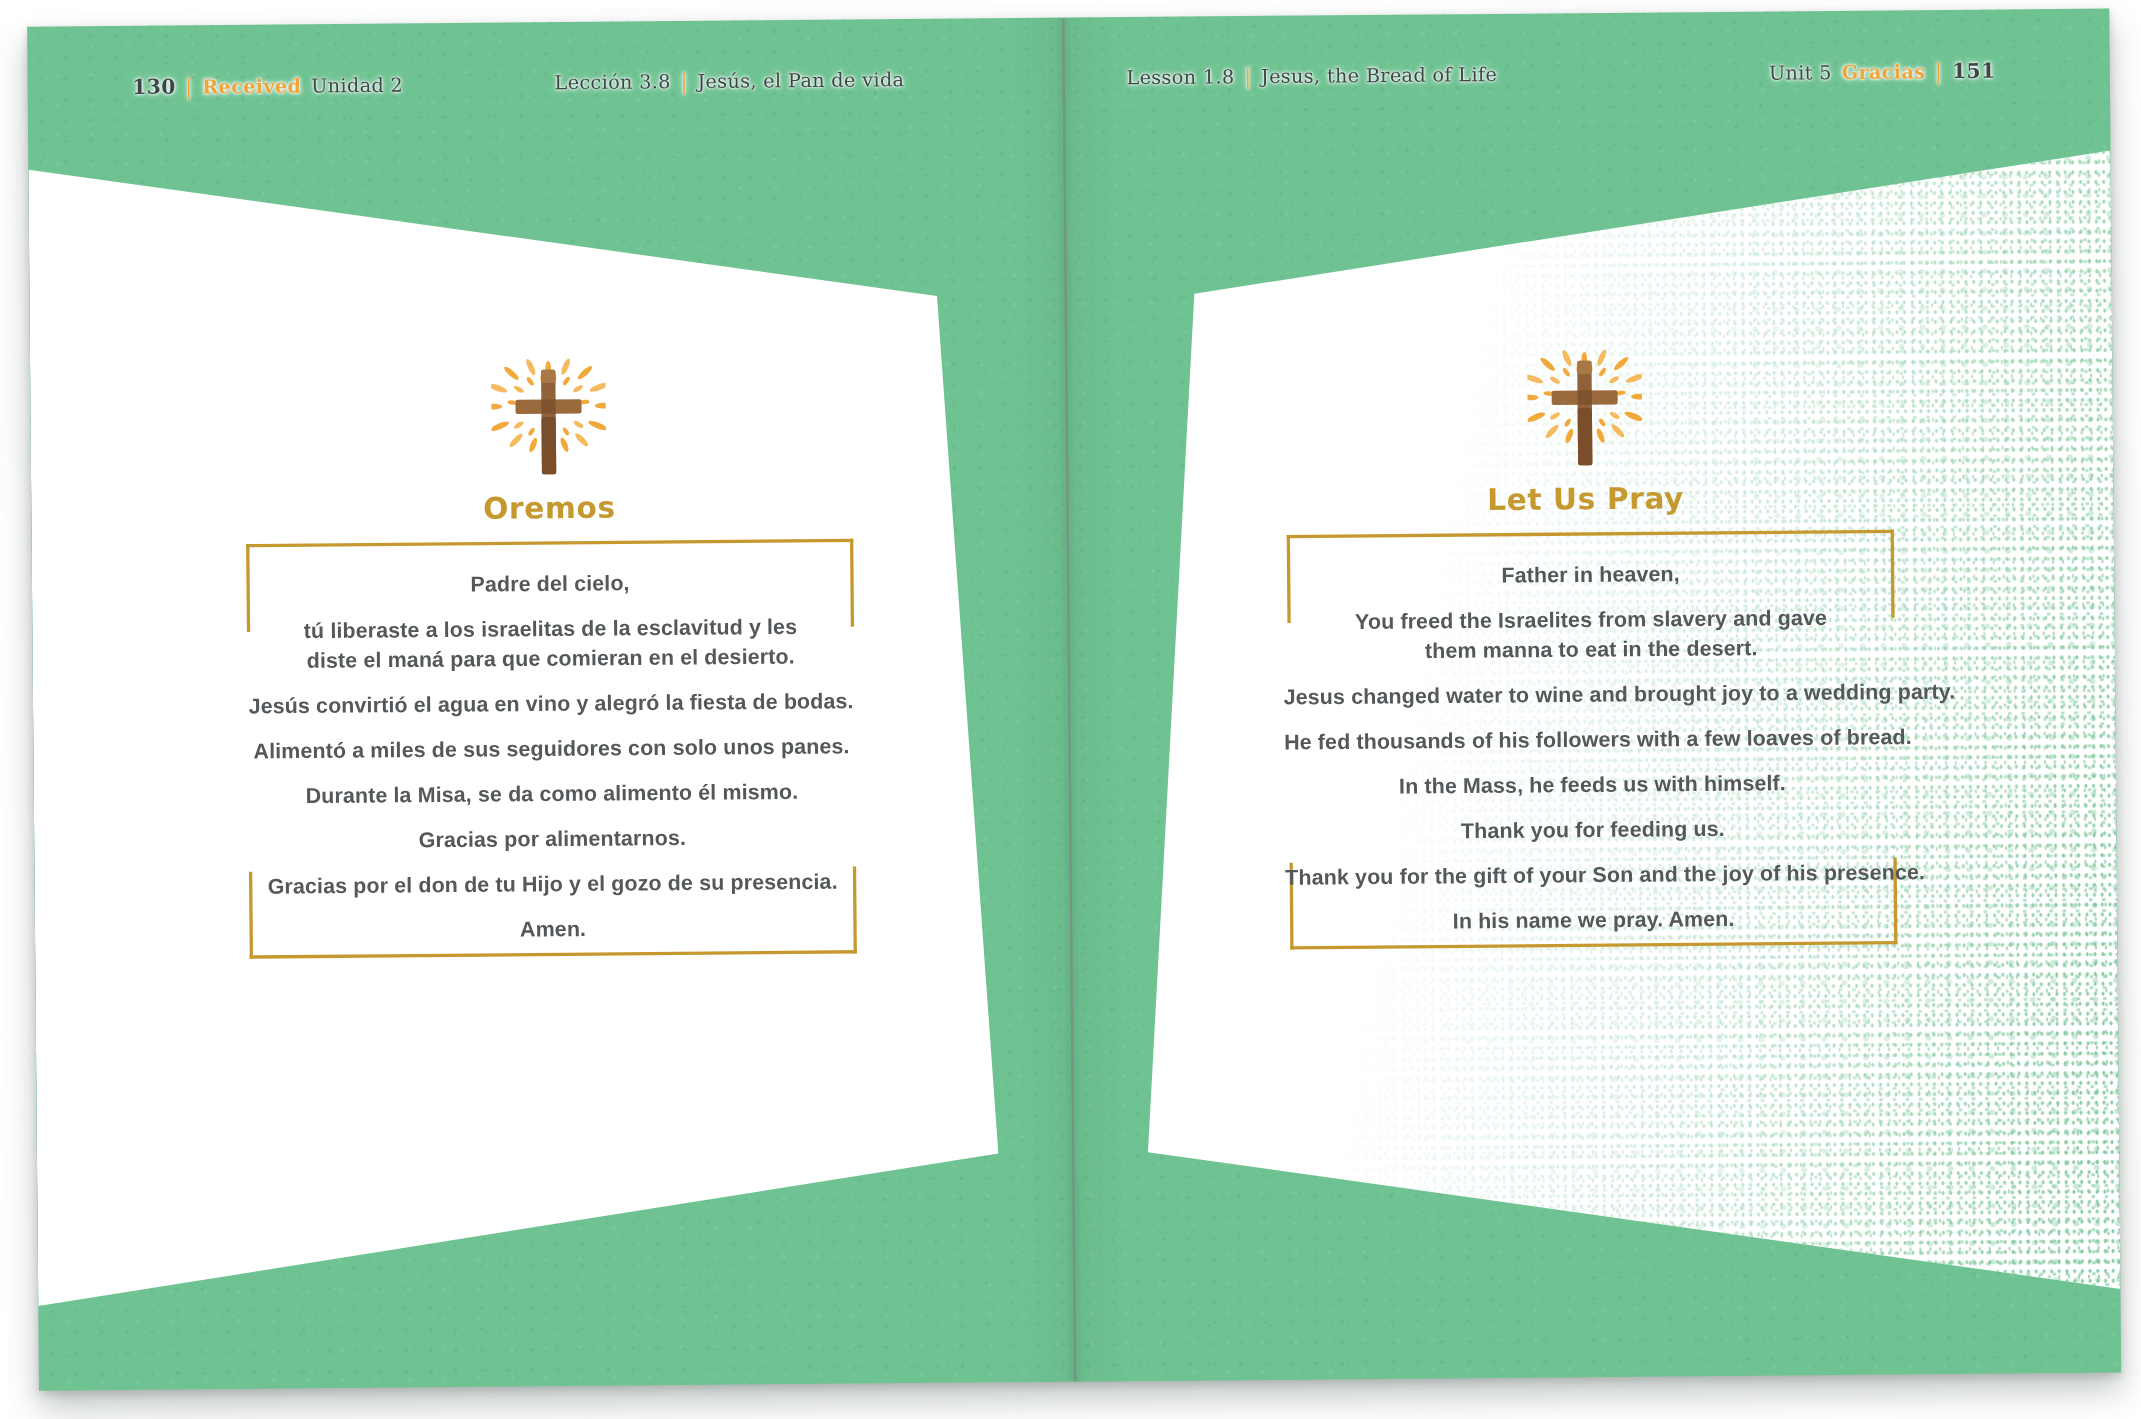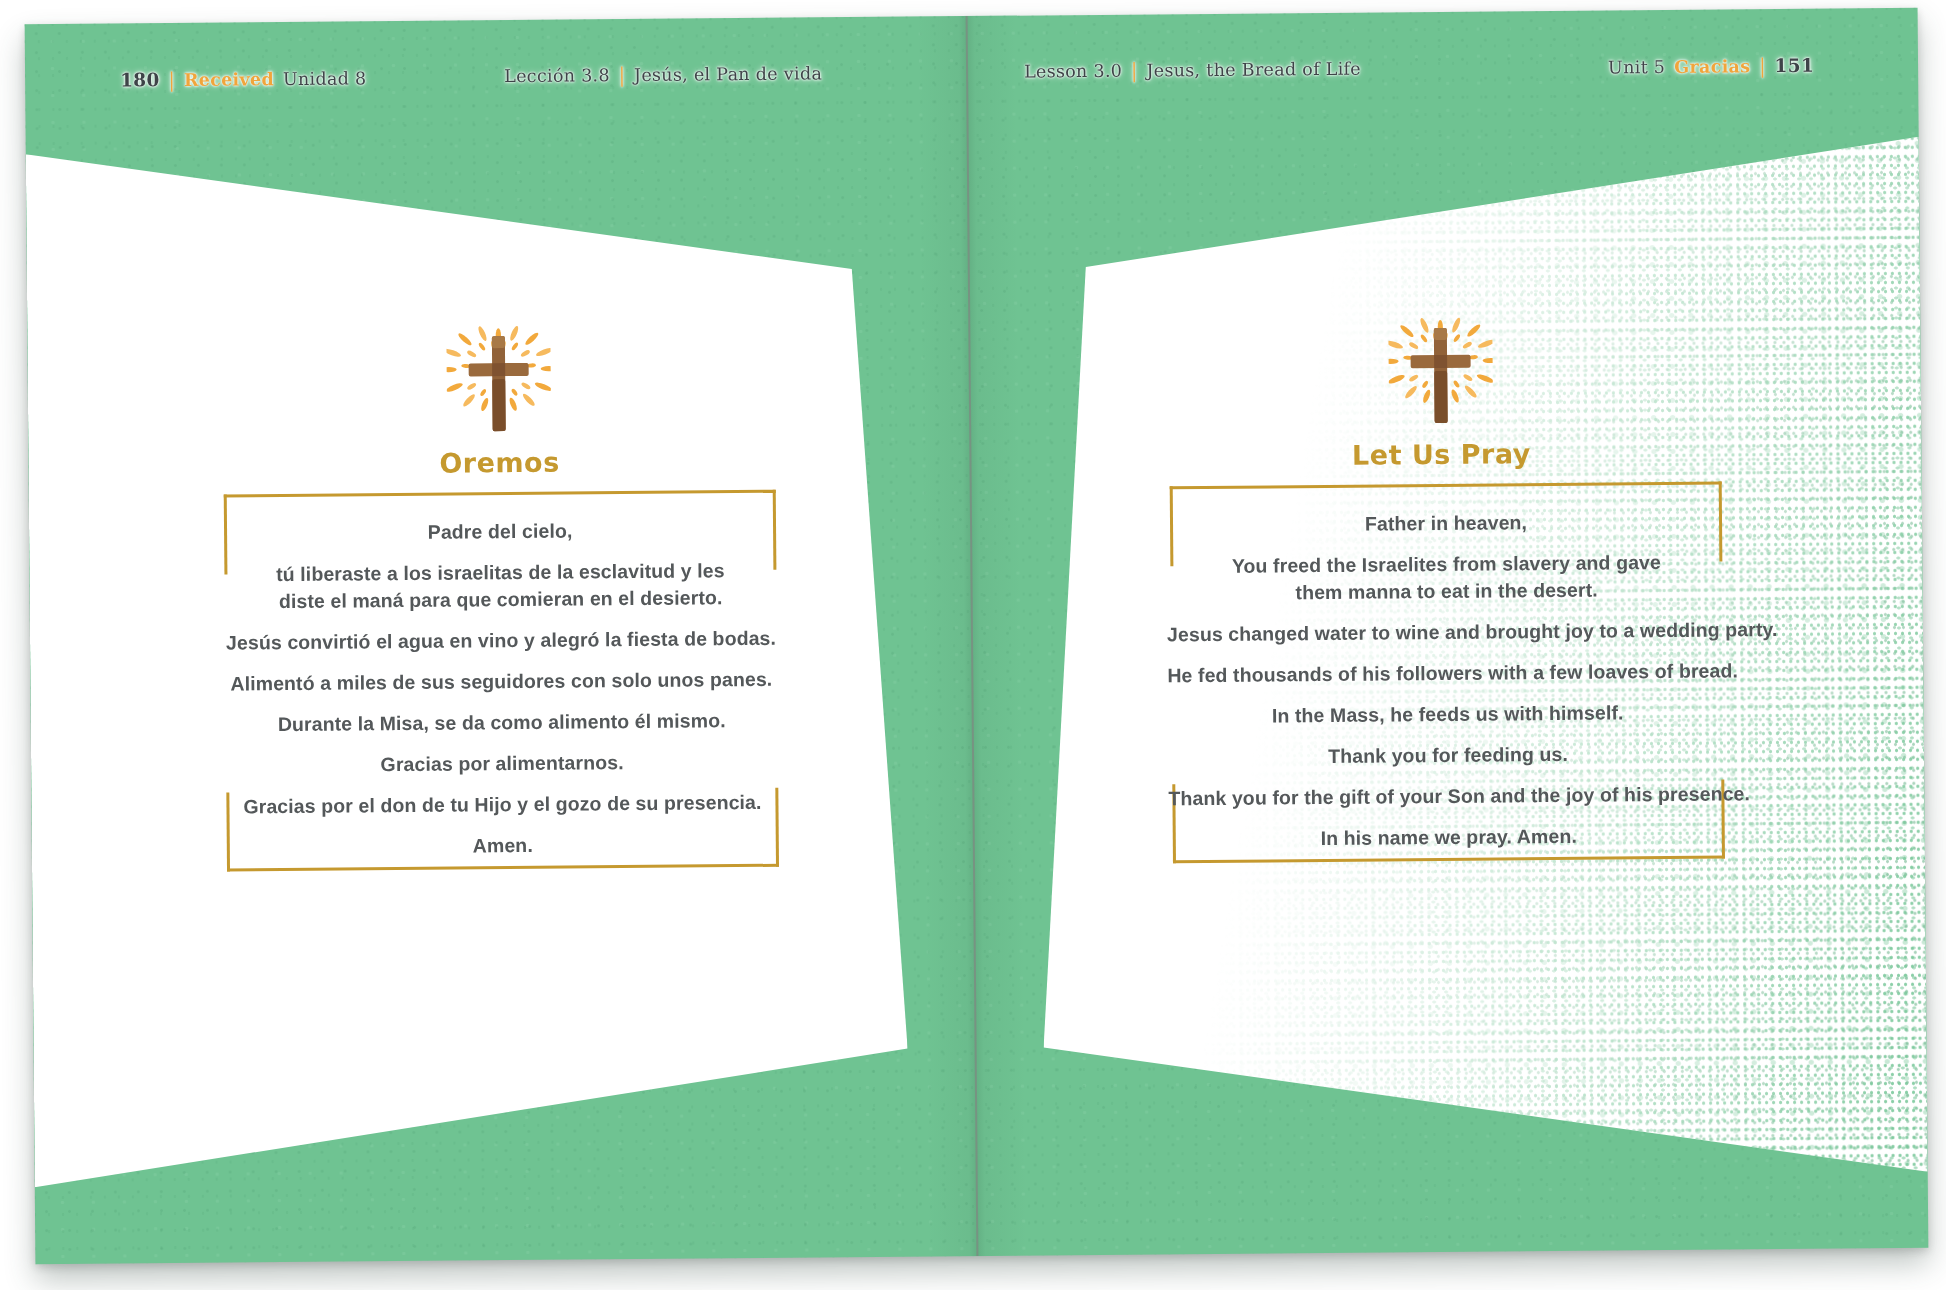--- a/index.html
+++ b/index.html
@@ -101,32 +101,32 @@
 <div class="stage">
   <div class="spread">
 
     <div class="panel panel-left"></div>
     <div class="panel panel-right"></div>
     <div class="grunge"></div>
     <div class="gutter-shade"></div>
     <div class="gutter-line"></div>
 
     <div class="runhead rh-left-outer">
-      <span class="pgnum">180</span>
+      <span class="pgnum">130</span>
       <span class="bar">|</span>
       <span class="gold">Received</span>
-      <span>Unidad 8</span>
+      <span>Unidad 2</span>
     </div>
     <div class="runhead rh-left-inner">
       <span>Lección 3.8</span>
       <span class="bar">|</span>
       <span>Jesús, el Pan de vida</span>
     </div>
     <div class="runhead rh-right-inner">
-      <span>Lesson 3.0</span>
+      <span>Lesson 1.8</span>
       <span class="bar">|</span>
       <span>Jesus, the Bread of Life</span>
     </div>
     <div class="runhead rh-right-outer">
       <span>Unit 5</span>
       <span class="gold">Gracias</span>
       <span class="bar">|</span>
       <span class="pgnum">151</span>
     </div>
 

